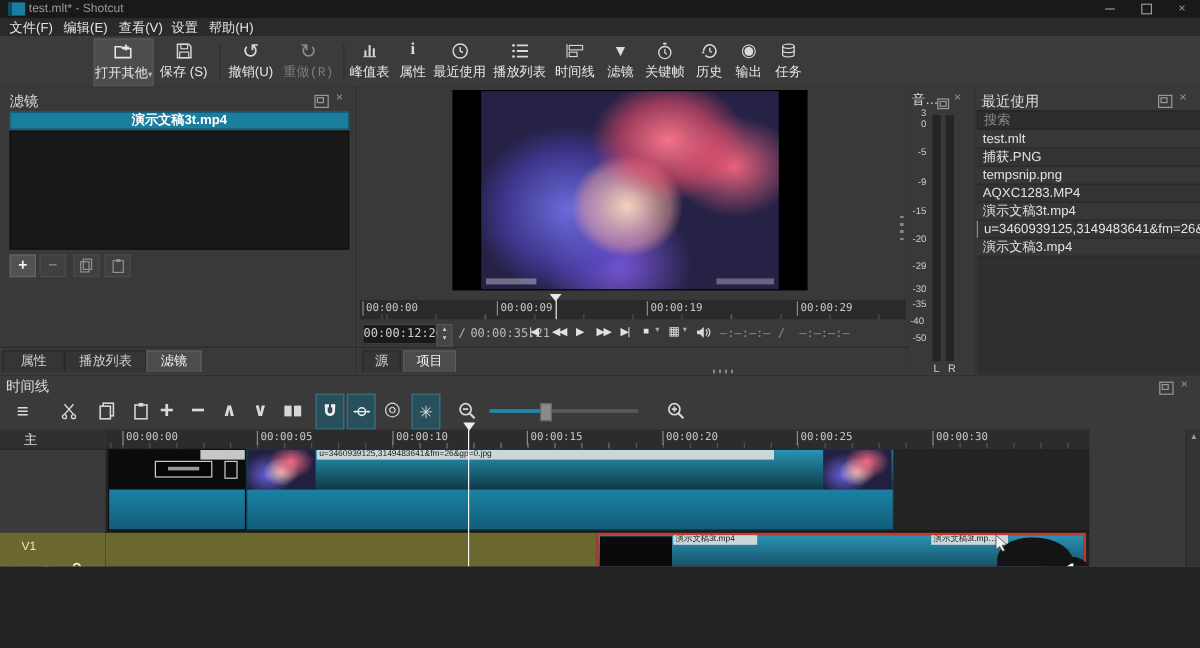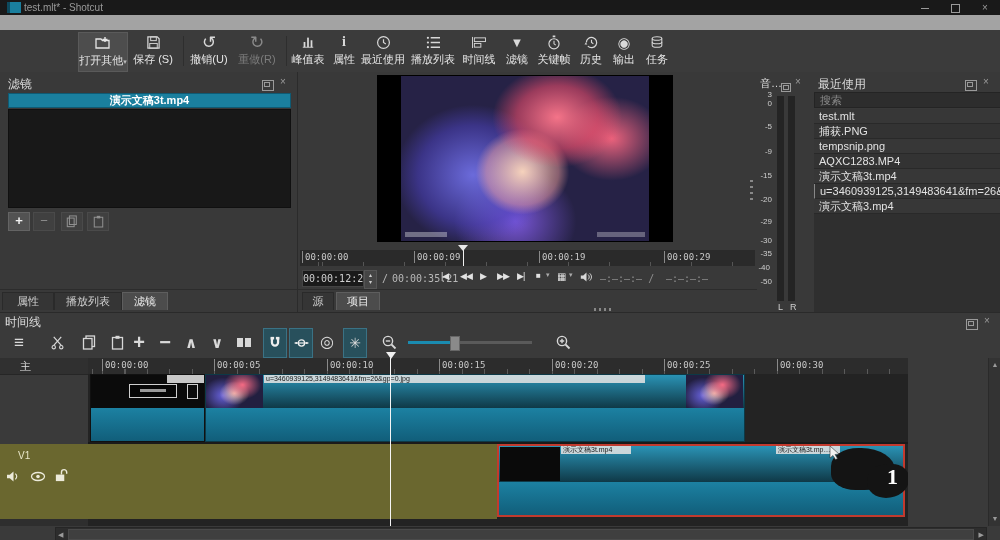--- a/index.html
+++ b/index.html
@@ -1,36 +1,36 @@
 <!DOCTYPE html>
 <html><head>
 <meta charset="utf-8">
 <style>
   html,body{margin:0;padding:0;background:#222;}
-  #app{position:relative;width:1000px;height:540px;background:#a3a3a3;overflow:hidden;
+  #app{position:relative;width:1000px;height:472px;background:#f0abfc;overflow:hidden;
        font-family:"Liberation Sans","DejaVu Sans",sans-serif;color:#ddd;
        -webkit-font-smoothing:antialiased;}
   .ab{position:absolute;}
   .ic{color:#d9d9d9;line-height:1;text-align:center;}
   .dim{color:#8a8a8a;}
   svg{display:block;}
   
   .titlebar{left:0;top:0;width:1000px;height:15px;background:#191919;}
   .titletxt{left:24px;top:2px;font-size:10px;color:#9a9a9a;}
   .appicon{left:7px;top:2px;width:11px;height:11px;background:#1a7f9e;border-left:3px solid #0d4a5e;}
   .winbtn{top:0;width:26px;height:15px;color:#9a9a9a;font-size:10px;text-align:center;line-height:15px;}
   .menubar{left:0;top:15px;width:1000px;height:15px;background:#2a2a2a;border-bottom:1px solid #1f1f1f;}
   .menuitem{position:absolute;top:1px;font-size:11px;color:#e3e3e3;}
   
   .toolbar{left:0;top:30px;width:1000px;height:42px;background:#3b3b3b;border-bottom:1px solid #2a2a2a;}
   .tbtn{position:absolute;top:2px;height:38px;text-align:center;}
   .tbtn .tico{height:20px;display:flex;align-items:center;justify-content:center;}
   .tbtn .tlbl{font-size:11px;color:#e6e6e6;white-space:nowrap;}
   .tbtn.hl{background:#4d4d4d;border:1px solid #5a5a5a;}
-  .tbtn.dis .tlbl{color:#7c7c7c;}
+  .tbtn.dis .tlbl{color:#7c7c7c;font-family:Liberation Mono, monospace;}
   .tsep{position:absolute;top:6px;width:1px;height:30px;background:#2e2e2e;}
   
   .panel{background:#393939;}
   .phead{font-size:12px;color:#dcdcdc;}
   .pbtn{width:10px;height:9px;border:1px solid #9a9a9a;display:inline-block;}
   .pbtn.inner{position:relative;}
   .pbtn.inner:after{content:"";position:absolute;left:1px;top:1px;width:4px;height:3px;border:1px solid #9a9a9a;}
   .xglyph{font-size:10px;color:#9a9a9a;line-height:9px;}
   .tab{position:absolute;height:17px;background:#353535;border:1px solid #2a2a2a;border-bottom:none;
        font-size:11px;color:#cfcfcf;text-align:center;line-height:17px;}
@@ -66,20 +66,27 @@
 <div id="app">
 
   <div class="ab titlebar">
     <div class="ab appicon"></div>
     <div class="ab titletxt">test.mlt* - Shotcut</div>
     <div class="ab winbtn" style="left:912px"><span style="display:inline-block;width:8px;border-top:1px solid #9a9a9a;vertical-align:middle"></span></div>
     <div class="ab winbtn" style="left:942px"><span style="display:inline-block;width:7px;height:7px;border:1px solid #9a9a9a;vertical-align:middle"></span></div>
     <div class="ab winbtn" style="left:972px">×</div>
   </div>
 
+  <div class="ab menubar">
+    <span class="menuitem" style="left:8px">文件(F)</span>
+    <span class="menuitem" style="left:53px">编辑(E)</span>
+    <span class="menuitem" style="left:99px">查看(V)</span>
+    <span class="menuitem" style="left:143px">设置</span>
+    <span class="menuitem" style="left:174px">帮助(H)</span>
+  </div>
 
   <div class="ab toolbar">
     <div class="tbtn hl" style="left:78px;width:48px">
       <div class="tico">
           <svg width="16" height="14" viewBox="0 0 16 14">
             <path d="M1 3h5l1.5 1.5H14V12H1z" fill="none" stroke="#e6e6e6" stroke-width="1.3"></path>
             <path d="M10 1v5M7.5 3.5h5" stroke="#e6e6e6" stroke-width="1.4"></path>
           </svg>
         </div>
       <div class="tlbl"><span>打开其他</span><span style="font-size:7px;color:#bbb">▾</span></div>

